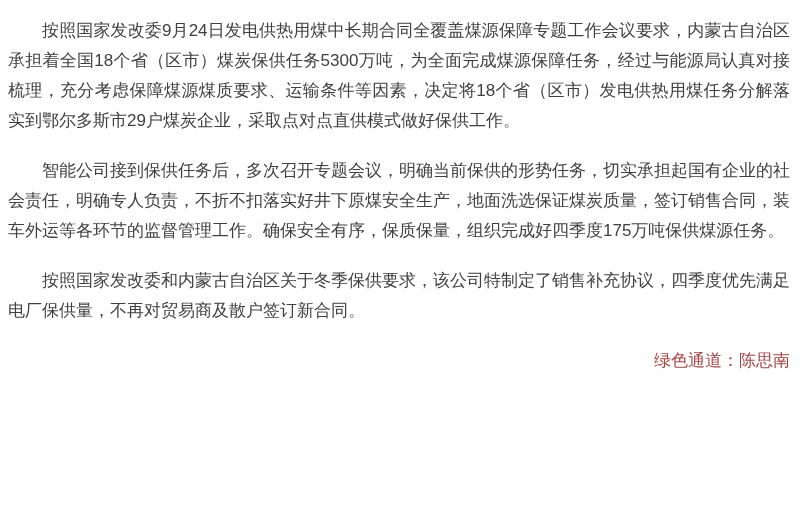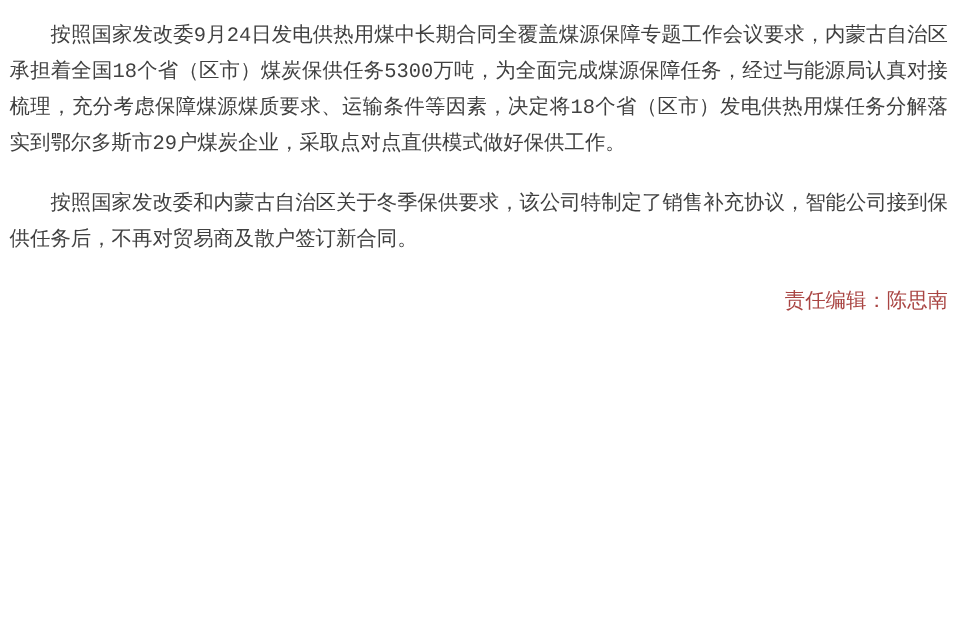--- a/index.html
+++ b/index.html
@@ -19,30 +19,30 @@
   }
   .para {
     margin: 0 0 20px 0;
     font-size: 17px;
     line-height: 30px;
     color: var(--text-color, #404040);
     text-align: justify;
     text-justify: inter-ideograph;
     text-indent: 2em;
     word-break: break-all;
-    font-family: Liberation Mono, monospace;
   }
   .editor-line {
     margin: 0;
     font-size: 17px;
     line-height: 30px;
     text-align: right;
     color: var(--footer-color, #a94442);
   }
 </style>
 </head>
 <body>
 
 <div class="page" style="--page-bg: #ffffff; --text-color: #404040; --footer-color: #a94442;">
   <p class="para">按照国家发改委9月24日发电供热用煤中长期合同全覆盖煤源保障专题工作会议要求，内蒙古自治区承担着全国18个省（区市）煤炭保供任务5300万吨，为全面完成煤源保障任务，经过与能源局认真对接梳理，充分考虑保障煤源煤质要求、运输条件等因素，决定将18个省（区市）发电供热用煤任务分解落实到鄂尔多斯市29户煤炭企业，采取点对点直供模式做好保供工作。</p>
-  <p class="para">按照国家发改委和内蒙古自治区关于冬季保供要求，该公司特制定了销售补充协议，智能公司接到保供任务后，不再对贸易商及散户签订新合同。</p>
-  <p class="editor-line">责任编辑：陈思南</p>
+  <p class="para">智能公司接到保供任务后，多次召开专题会议，明确当前保供的形势任务，切实承担起国有企业的社会责任，明确专人负责，不折不扣落实好井下原煤安全生产，地面洗选保证煤炭质量，签订销售合同，装车外运等各环节的监督管理工作。确保安全有序，保质保量，组织完成好四季度175万吨保供煤源任务。</p>
+  <p class="para">按照国家发改委和内蒙古自治区关于冬季保供要求，该公司特制定了销售补充协议，四季度优先满足电厂保供量，不再对贸易商及散户签订新合同。</p>
+  <p class="editor-line">绿色通道：陈思南</p>
 </div>
 
 </body></html>

